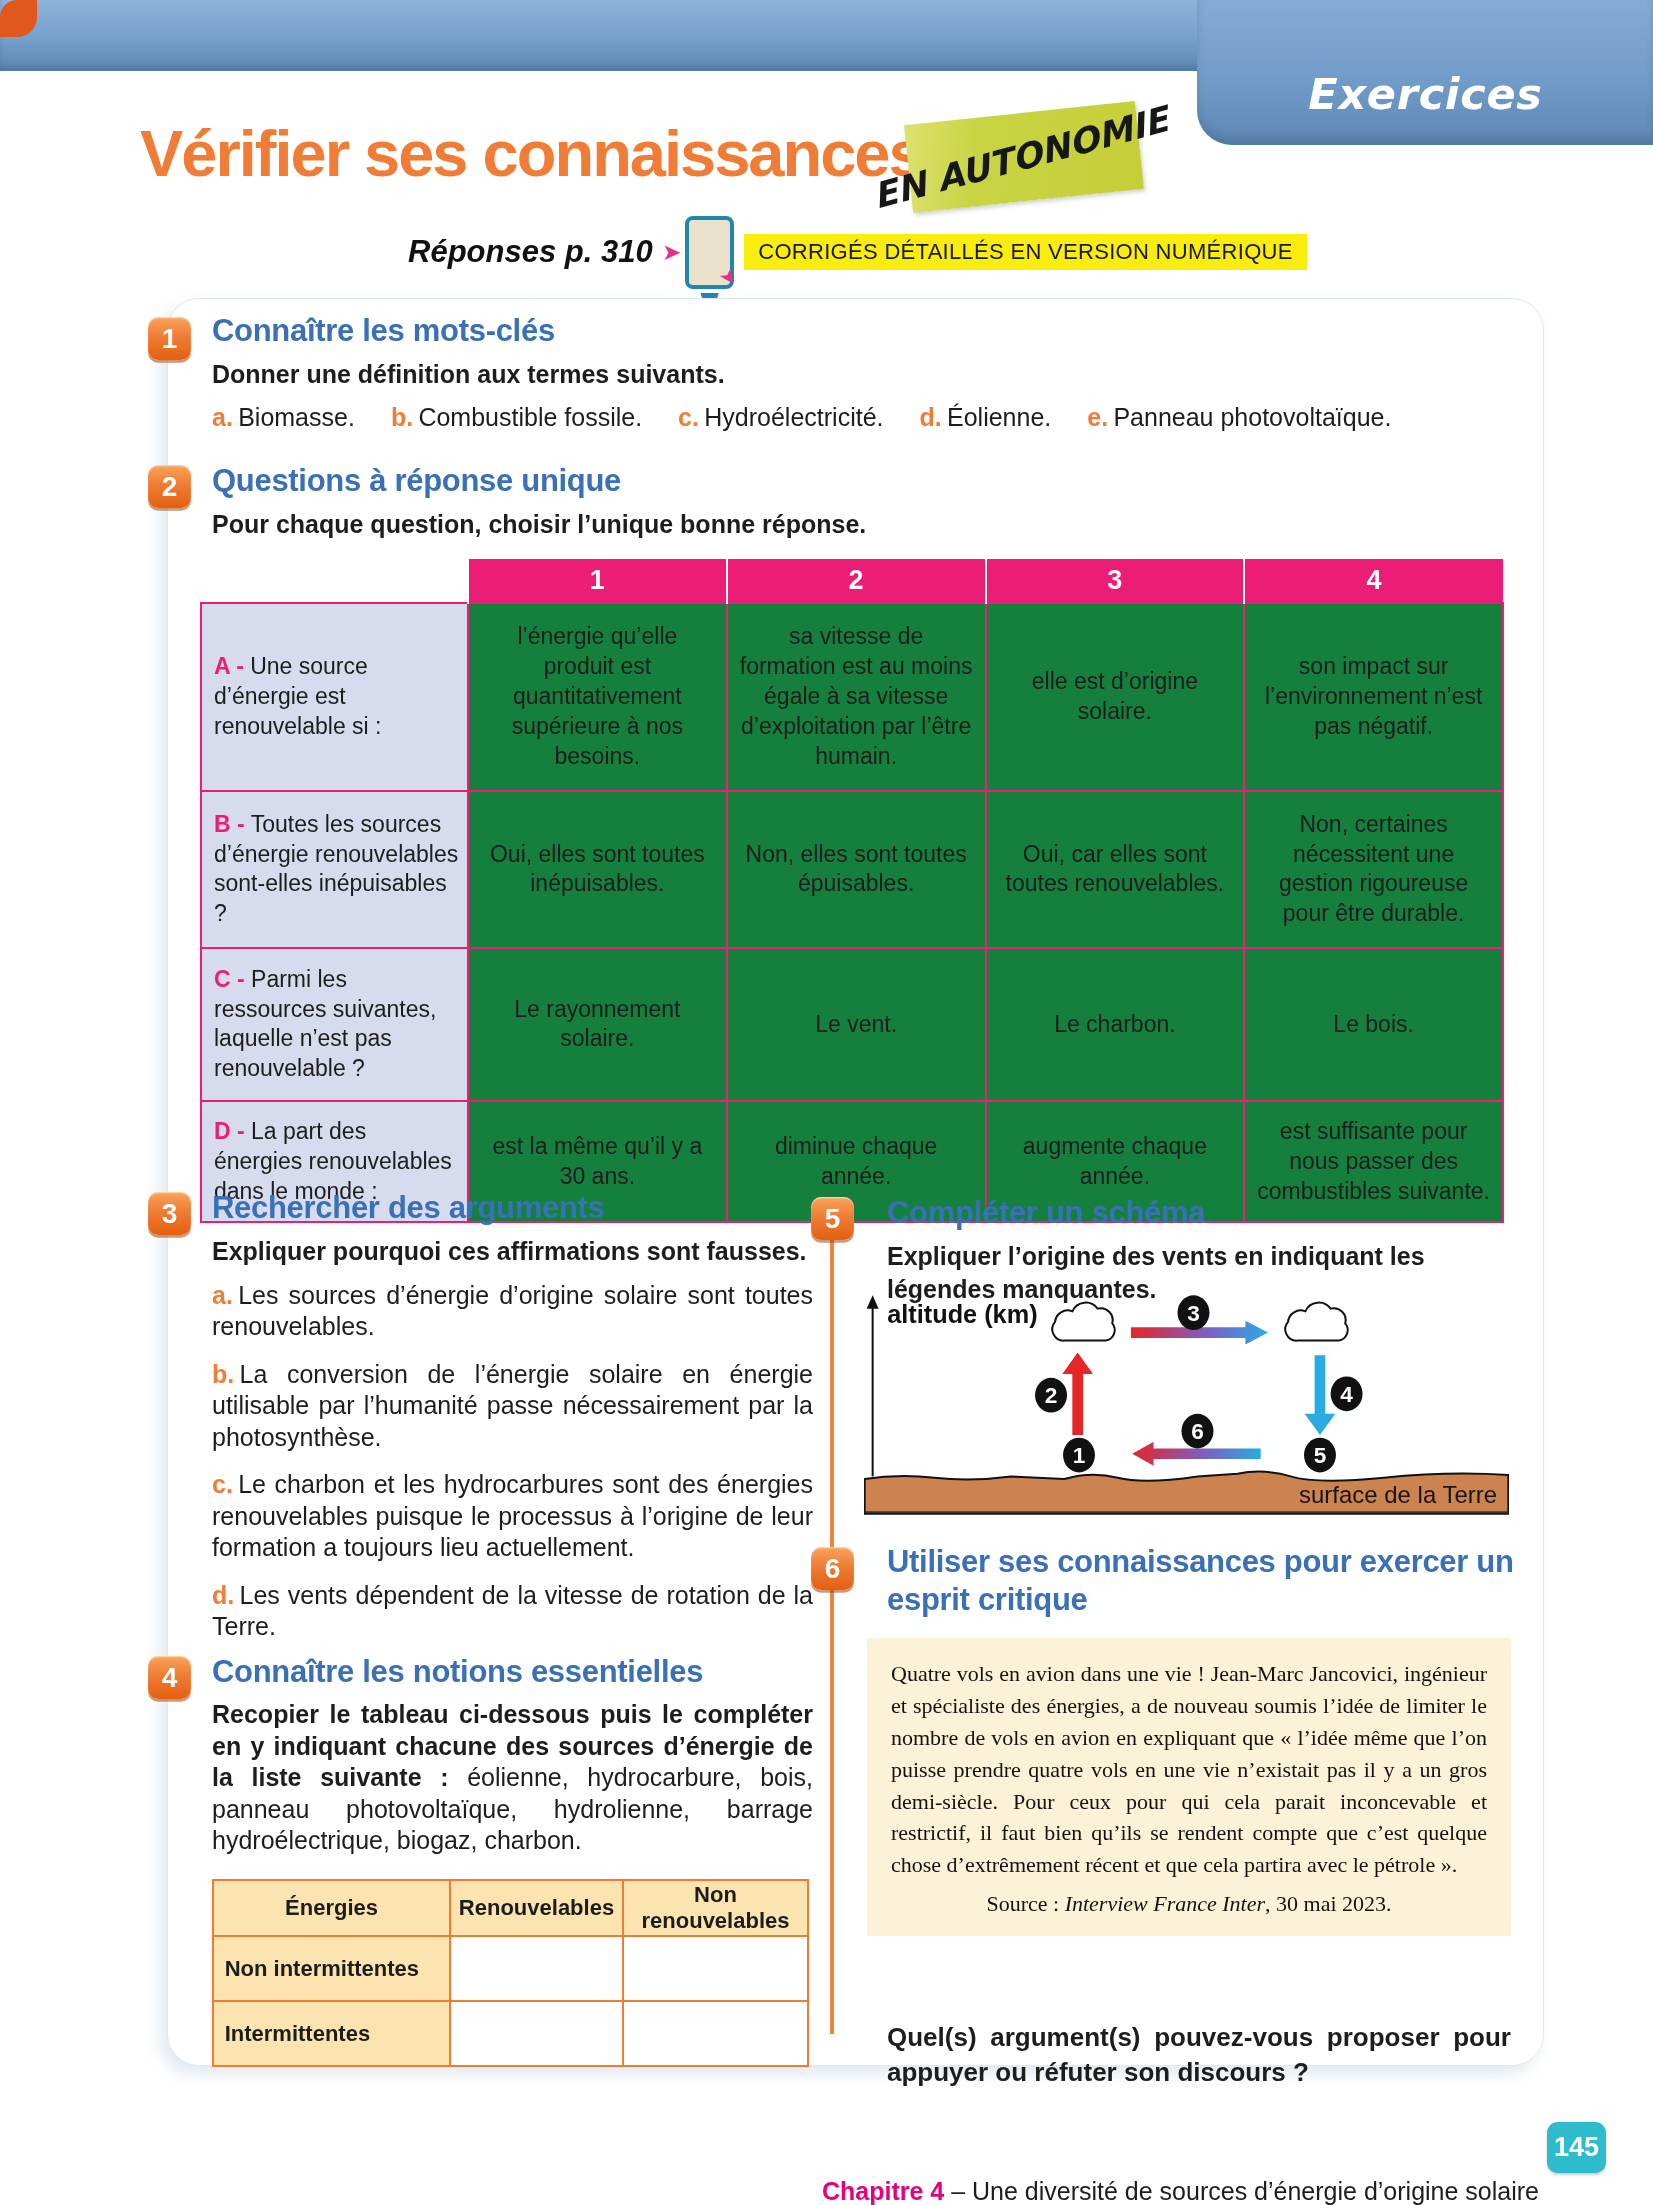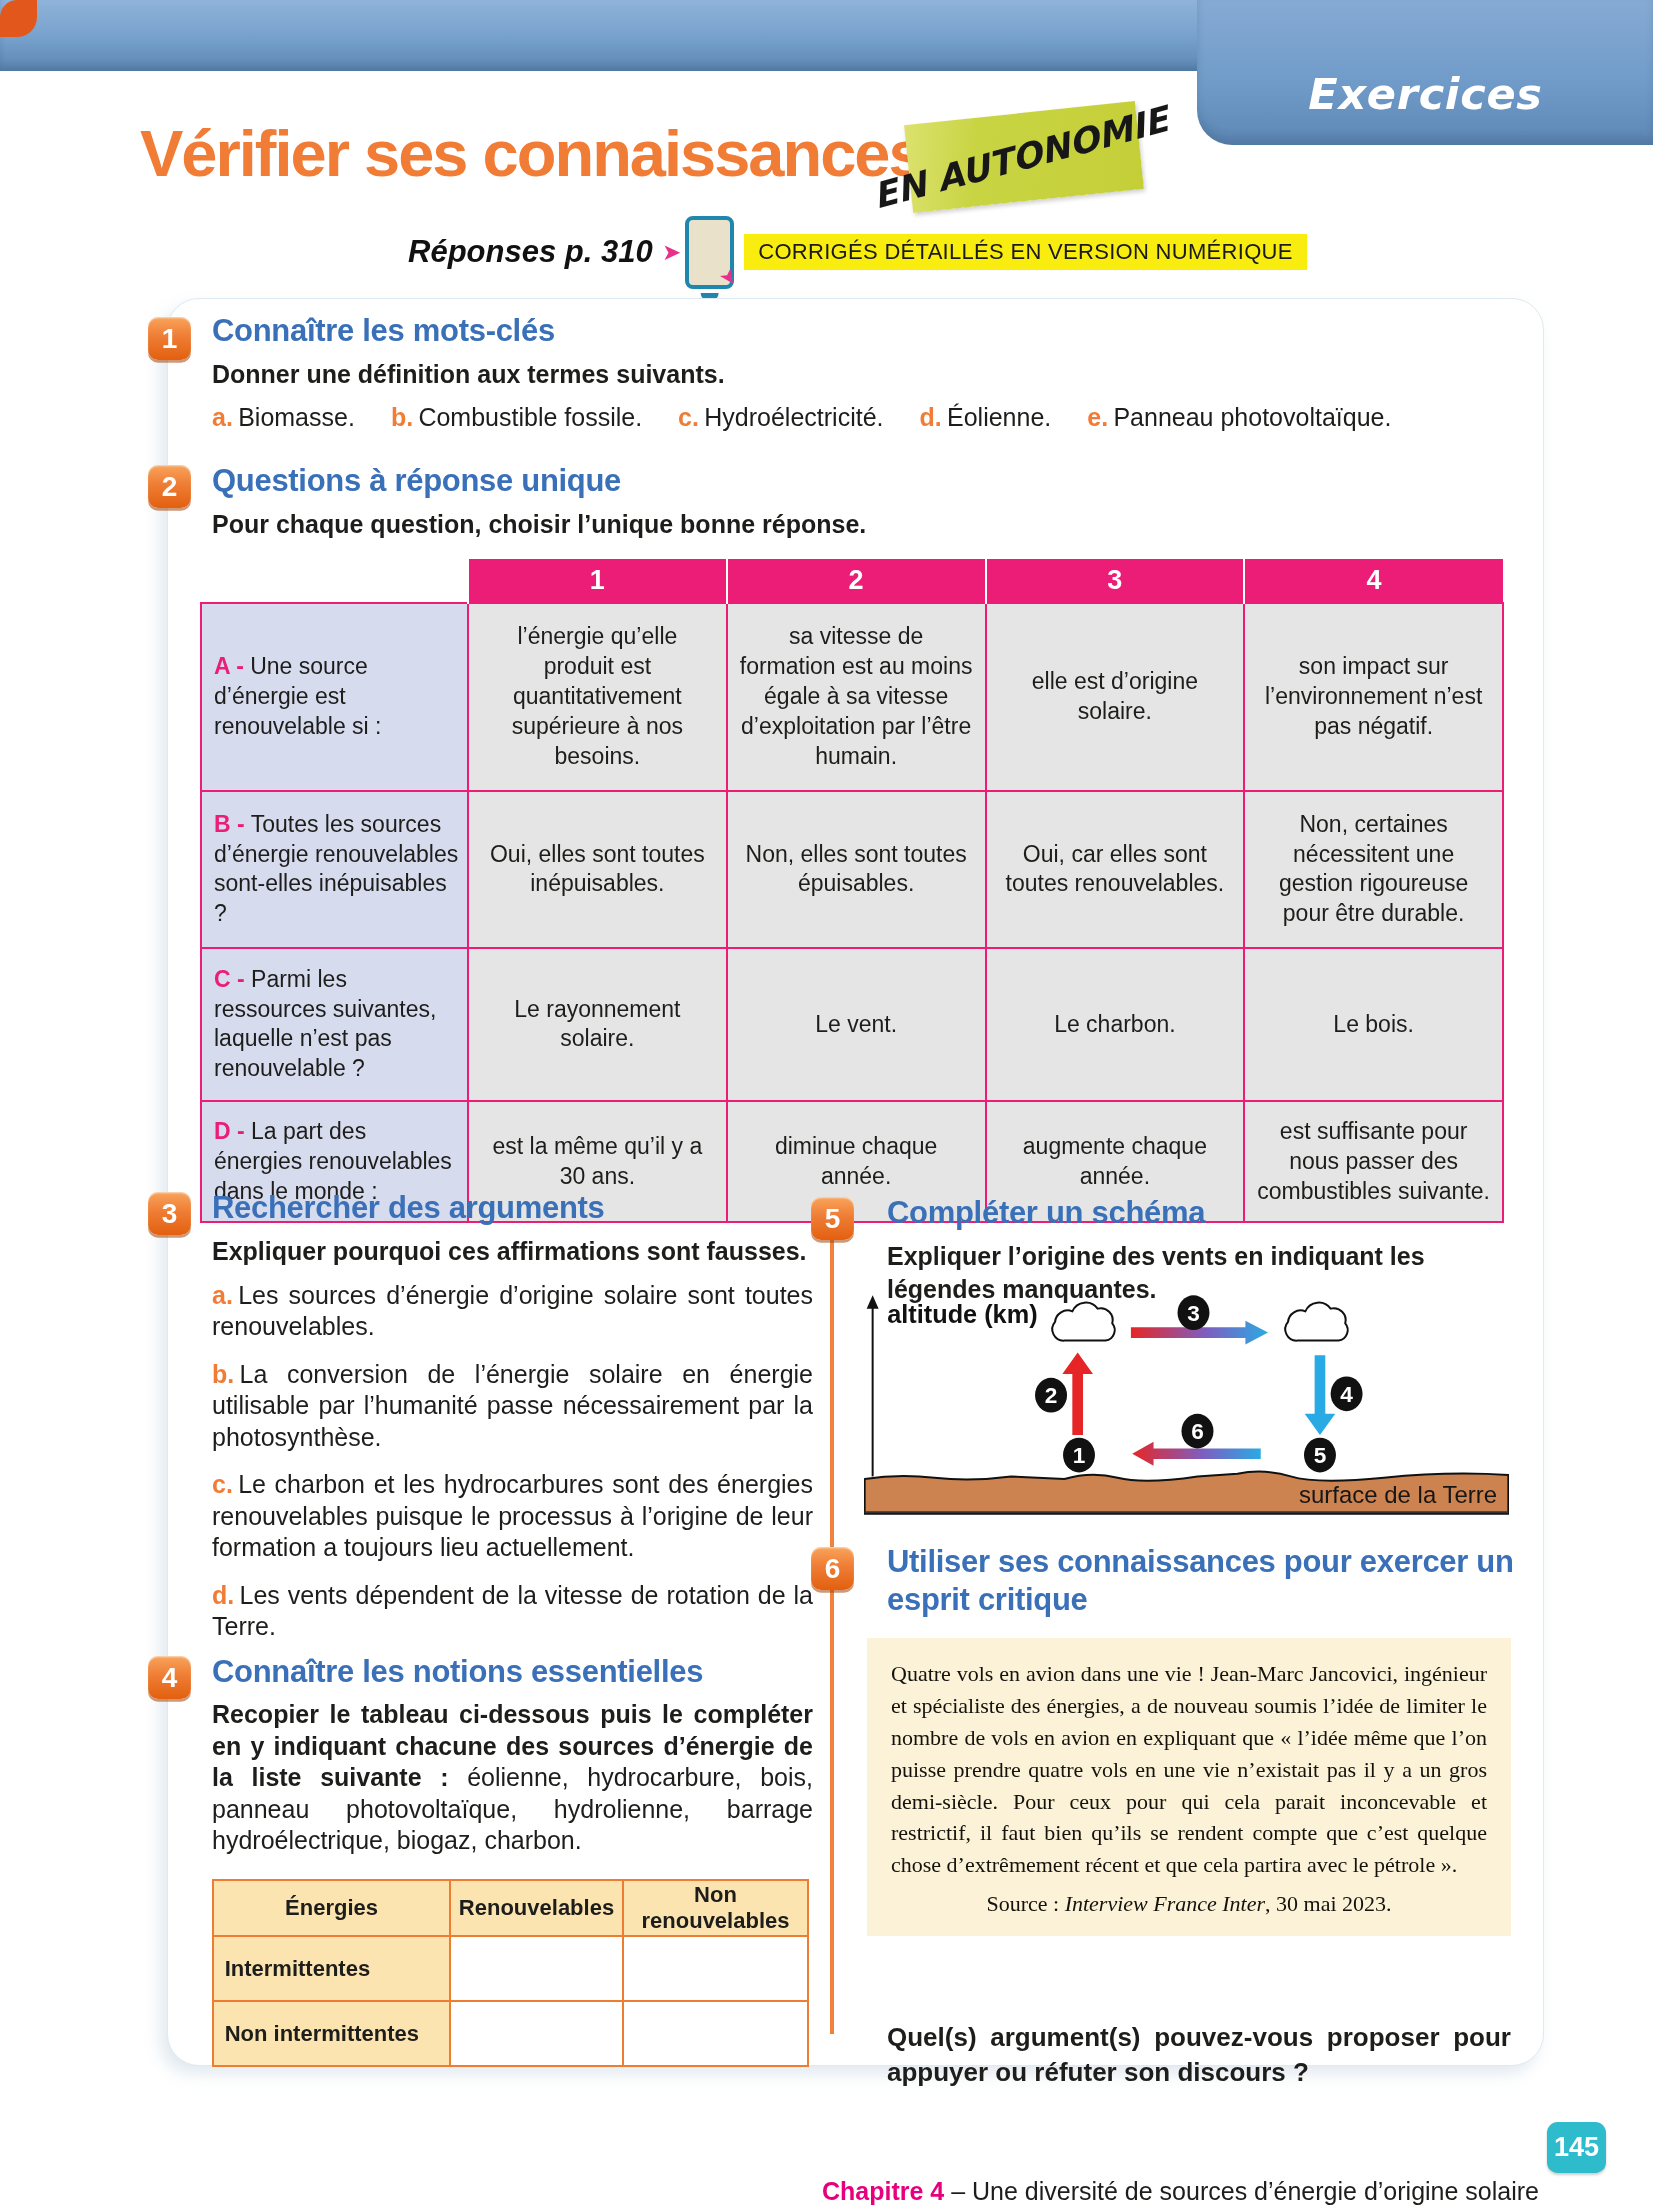--- a/index.html
+++ b/index.html
@@ -66,21 +66,21 @@
 
   
   .qcm{position:absolute;left:200px;top:559px;width:1304px;border-collapse:collapse;
         table-layout:fixed;font-size:23px;line-height:1.3;}
   .qcm col.c0{width:267px;}
   .qcm th.blank{border:none;background:#ffffff;}
   .qcm th.qnum{background:#ec1d77;color:#ffffff;font-size:27px;font-weight:bold;height:41px;
         border:none;border-left:2.7px solid #ffffff;}
   .qcm td{border:2px solid #ec1d77;vertical-align:middle;}
   .qcm td.qlabel{background:#d7dbee;text-align:left;padding:9.3px 8px 9.3px 12px;}
-  .qcm td.opt{background:#e5e5e5;text-align:center;padding:8px 10.7px;}
+  .qcm td.opt{background:#15803d;text-align:center;padding:8px 10.7px;}
   .qcm .rl{color:#ec1d77;font-weight:bold;}
   .qcm tr.ra td{height:167px;} .qcm tr.rb td{height:137px;}
   .qcm tr.rc td{height:132px;} .qcm tr.rd td{height:101px;}
 
   
   .etab{position:absolute;left:212px;top:1879px;width:597px;border-collapse:collapse;
         table-layout:fixed;font-size:22px;}
   .etab col.e0{width:237px;} .etab col.e1{width:173px;}
   .etab th,.etab td{border:2px solid #ed7d31;}
   .etab th{background:#fce4b0;font-weight:bold;height:43px;text-align:center;}
@@ -233,26 +233,26 @@
         <col class="e1">
         <col>
       </colgroup>
     <tbody>
         <tr>
       <th>Énergies</th>
       <th>Renouvelables</th>
       <th>Non renouvelables</th>
     </tr>
     <tr>
-      <td class="rowlab">Intermittentes</td>
+      <td class="rowlab">Non intermittentes</td>
       <td class="empty"></td>
       <td class="empty"></td>
     </tr>
     <tr>
-      <td class="rowlab">Non intermittentes</td>
+      <td class="rowlab">Intermittentes</td>
       <td class="empty"></td>
       <td class="empty"></td>
     </tr>
   </tbody>
     </table>
 
   <div class="num-badge" style="left:811px;top:1197px;">
     <span>5</span>
   </div>
   <div class="ex" style="left:887px;top:1195px;width:624px;">

